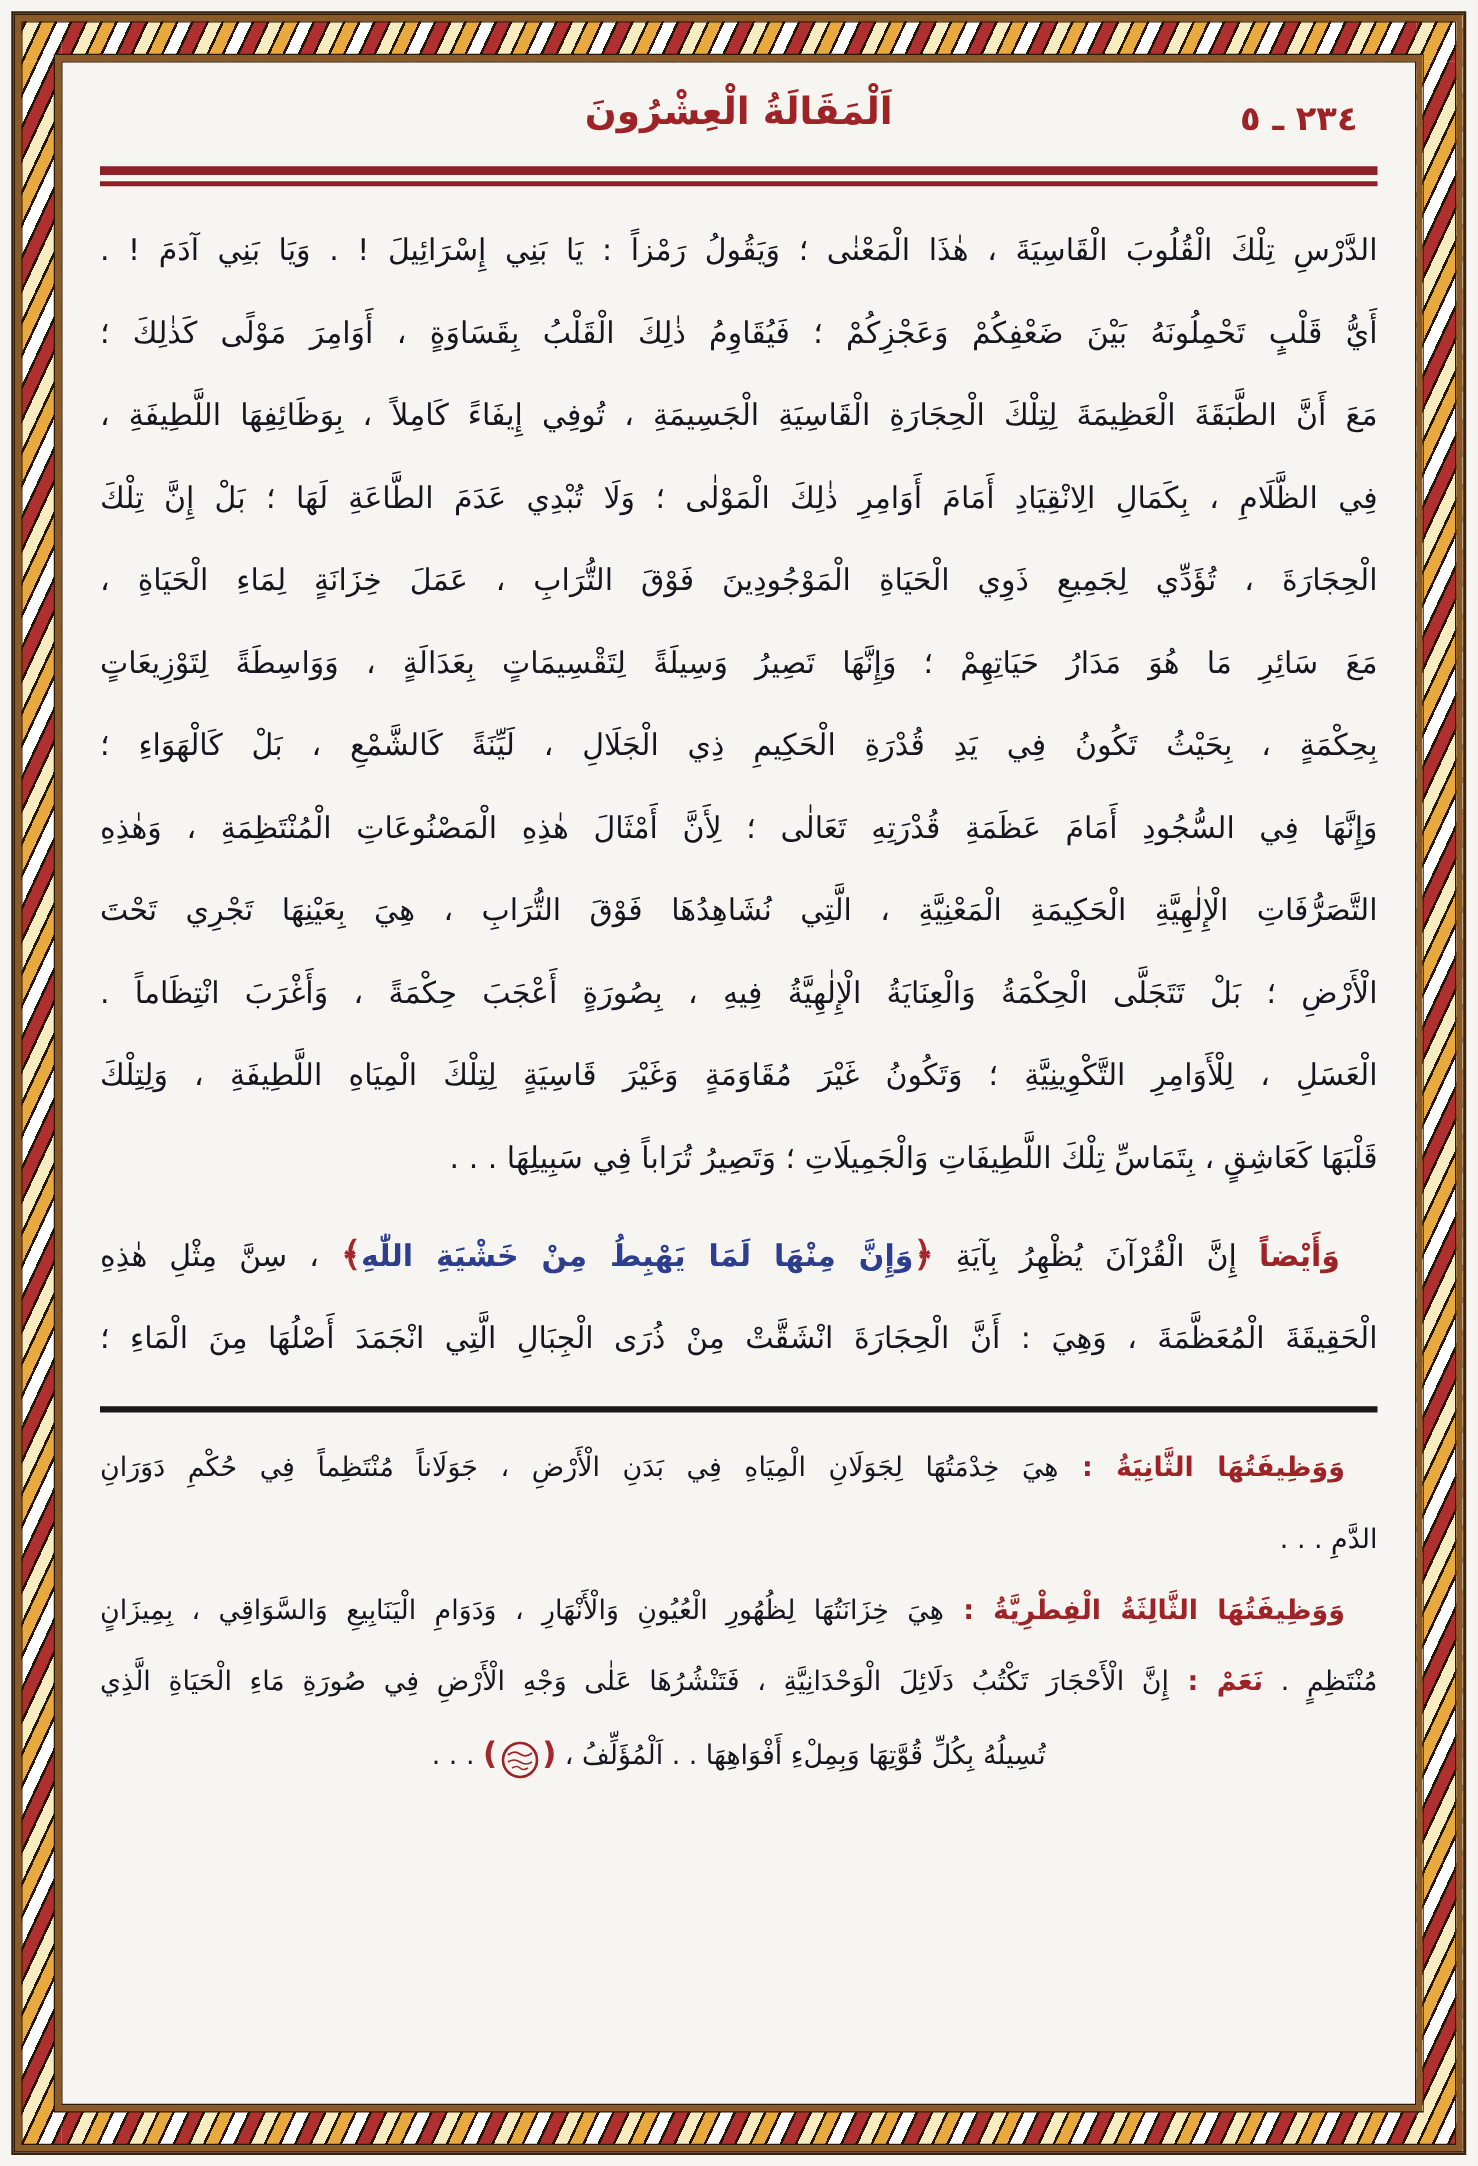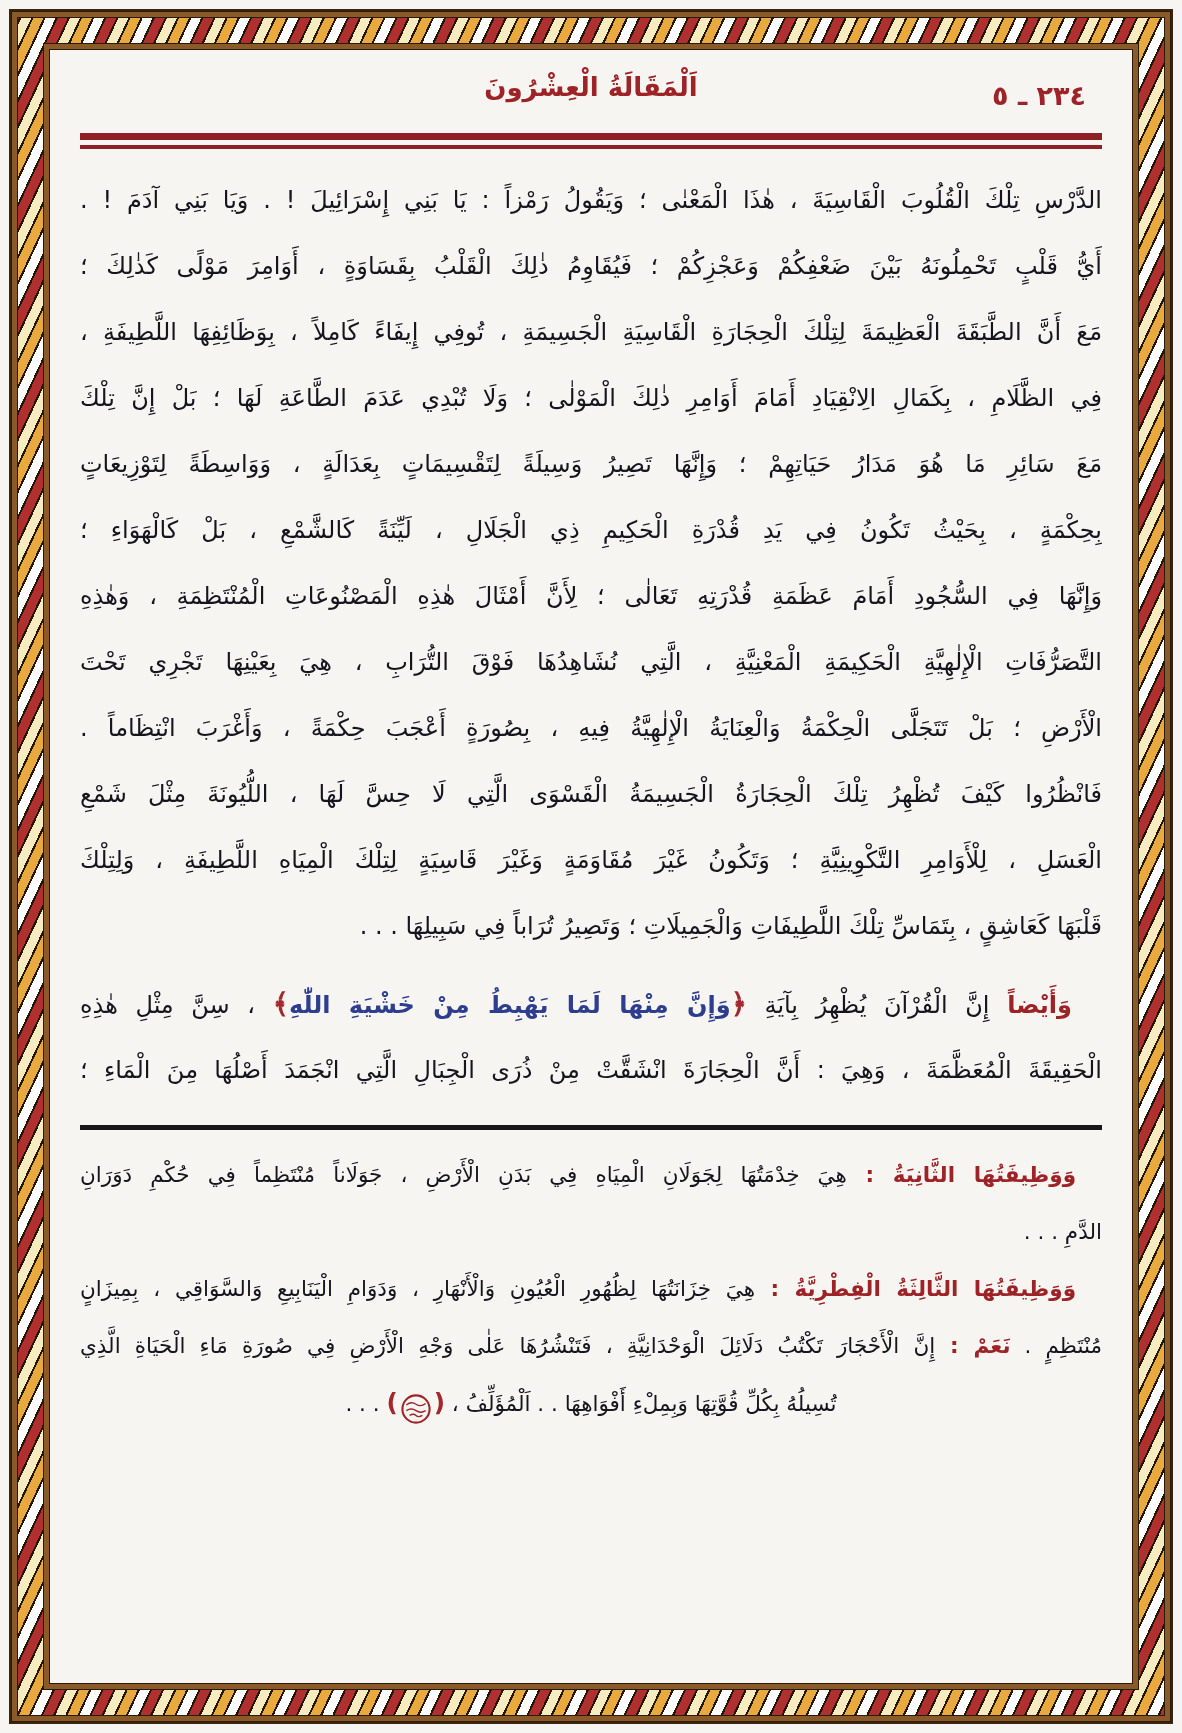--- a/index.html
+++ b/index.html
@@ -39,21 +39,21 @@
     pointer-events:none;
   }
   
   .content{
     position:absolute;top:58px;left:80px;right:80px;bottom:60px;
     direction:rtl;
   }
   .hdr{position:relative;height:66px;}
   .page-title{
     text-align:center;
-    font-size:26px;font-weight:bold;
+    font-size:30px;font-weight:bold;
     color:#9e2327;
     padding-top:14px;
     letter-spacing:1px;
   }
   .page-num{
     position:absolute;right:16px;top:22px;
     font-size:27px;font-weight:bold;
     color:#9e2327;
   }
   .rule-thick{height:7px;background:#8e2026;margin-top:9px;}
@@ -105,26 +105,26 @@
     </div>
 
     <div class="rule-thick"></div>
     <div class="rule-thin"></div>
 
     <div class="body-text" id="body-text">
         <div class="bline"><span class="seg-t">الدَّرْسِ تِلْكَ الْقُلُوبَ الْقَاسِيَةَ ، هٰذَا الْمَعْنٰى ؛ وَيَقُولُ رَمْزاً : يَا بَنِي إِسْرَائِيلَ ! . وَيَا بَنِي آدَمَ ! .</span></div>
         <div class="bline"><span class="seg-t">أَيُّ قَلْبٍ تَحْمِلُونَهُ بَيْنَ ضَعْفِكُمْ وَعَجْزِكُمْ ؛ فَيُقَاوِمُ ذٰلِكَ الْقَلْبُ بِقَسَاوَةٍ ، أَوَامِرَ مَوْلًى كَذٰلِكَ ؛</span></div>
         <div class="bline"><span class="seg-t">مَعَ أَنَّ الطَّبَقَةَ الْعَظِيمَةَ لِتِلْكَ الْحِجَارَةِ الْقَاسِيَةِ الْجَسِيمَةِ ، تُوفِي إِيفَاءً كَامِلاً ، بِوَظَائِفِهَا اللَّطِيفَةِ ،</span></div>
         <div class="bline"><span class="seg-t">فِي الظَّلَامِ ، بِكَمَالِ الِانْقِيَادِ أَمَامَ أَوَامِرِ ذٰلِكَ الْمَوْلٰى ؛ وَلَا تُبْدِي عَدَمَ الطَّاعَةِ لَهَا ؛ بَلْ إِنَّ تِلْكَ</span></div>
+        <div class="bline"><span class="seg-t">الْحِجَارَةَ ، تُؤَدِّي لِجَمِيعِ ذَوِي الْحَيَاةِ الْمَوْجُودِينَ فَوْقَ التُّرَابِ ، عَمَلَ خِزَانَةٍ لِمَاءِ الْحَيَاةِ ،</span></div>
         <div class="bline"><span class="seg-t">مَعَ سَائِرِ مَا هُوَ مَدَارُ حَيَاتِهِمْ ؛ وَإِنَّهَا تَصِيرُ وَسِيلَةً لِتَقْسِيمَاتٍ بِعَدَالَةٍ ، وَوَاسِطَةً لِتَوْزِيعَاتٍ</span></div>
         <div class="bline"><span class="seg-t">بِحِكْمَةٍ ، بِحَيْثُ تَكُونُ فِي يَدِ قُدْرَةِ الْحَكِيمِ ذِي الْجَلَالِ ، لَيِّنَةً كَالشَّمْعِ ، بَلْ كَالْهَوَاءِ ؛</span></div>
         <div class="bline"><span class="seg-t">وَإِنَّهَا فِي السُّجُودِ أَمَامَ عَظَمَةِ قُدْرَتِهِ تَعَالٰى ؛ لِأَنَّ أَمْثَالَ هٰذِهِ الْمَصْنُوعَاتِ الْمُنْتَظِمَةِ ، وَهٰذِهِ</span></div>
         <div class="bline"><span class="seg-t">التَّصَرُّفَاتِ الْإِلٰهِيَّةِ الْحَكِيمَةِ الْمَعْنِيَّةِ ، الَّتِي نُشَاهِدُهَا فَوْقَ التُّرَابِ ، هِيَ بِعَيْنِهَا تَجْرِي تَحْتَ</span></div>
         <div class="bline"><span class="seg-t">الْأَرْضِ ؛ بَلْ تَتَجَلَّى الْحِكْمَةُ وَالْعِنَايَةُ الْإِلٰهِيَّةُ فِيهِ ، بِصُورَةٍ أَعْجَبَ حِكْمَةً ، وَأَغْرَبَ انْتِظَاماً .</span></div>
-        <div class="bline"><span class="seg-t">فَانْظُرُوا كَيْفَ تُظْهِرُ تِلْكَ الْحِجَارَةُ الْجَسِيمَةُ الْقَسْوَى الَّتِي لَا حِسَّ لَهَا ، اللُّيُونَةَ مِثْلَ شَمْعِ</span></div>
         <div class="bline"><span class="seg-t">الْعَسَلِ ، لِلْأَوَامِرِ التَّكْوِينِيَّةِ ؛ وَتَكُونُ غَيْرَ مُقَاوَمَةٍ وَغَيْرَ قَاسِيَةٍ لِتِلْكَ الْمِيَاهِ اللَّطِيفَةِ ، وَلِتِلْكَ</span></div>
         <div class="bline end"><span class="seg-t">قَلْبَهَا كَعَاشِقٍ ، بِتَمَاسِّ تِلْكَ اللَّطِيفَاتِ وَالْجَمِيلَاتِ ؛ وَتَصِيرُ تُرَاباً فِي سَبِيلِهَا . . .</span></div>
         <div class="bline para-start"><span class="seg-r">وَأَيْضاً</span><span class="seg-t"> إِنَّ الْقُرْآنَ يُظْهِرُ بِآيَةِ </span><span class="seg-br">﴿</span><span class="seg-b">وَإِنَّ مِنْهَا لَمَا يَهْبِطُ مِنْ خَشْيَةِ اللّٰهِ</span><span class="seg-br">﴾</span><span class="seg-t"> ، سِنَّ مِثْلِ هٰذِهِ</span></div>
         <div class="bline"><span class="seg-t">الْحَقِيقَةَ الْمُعَظَّمَةَ ، وَهِيَ : أَنَّ الْحِجَارَةَ انْشَقَّتْ مِنْ ذُرَى الْجِبَالِ الَّتِي انْجَمَدَ أَصْلُهَا مِنَ الْمَاءِ ؛</span></div>
       </div>
 
     <div class="fn-sep"></div>
 
     <div class="footnote" id="footnote">
         <div class="fline para-start"><span class="seg-r">وَوَظِيفَتُهَا الثَّانِيَةُ : </span><span class="seg-t">هِيَ خِدْمَتُهَا لِجَوَلَانِ الْمِيَاهِ فِي بَدَنِ الْأَرْضِ ، جَوَلَاناً مُنْتَظِماً فِي حُكْمِ دَوَرَانِ</span></div>

